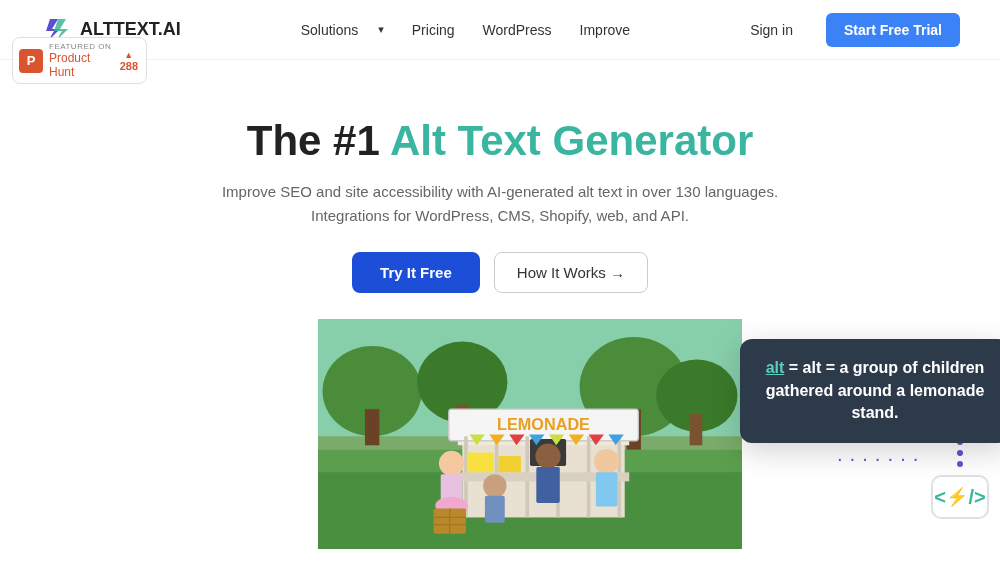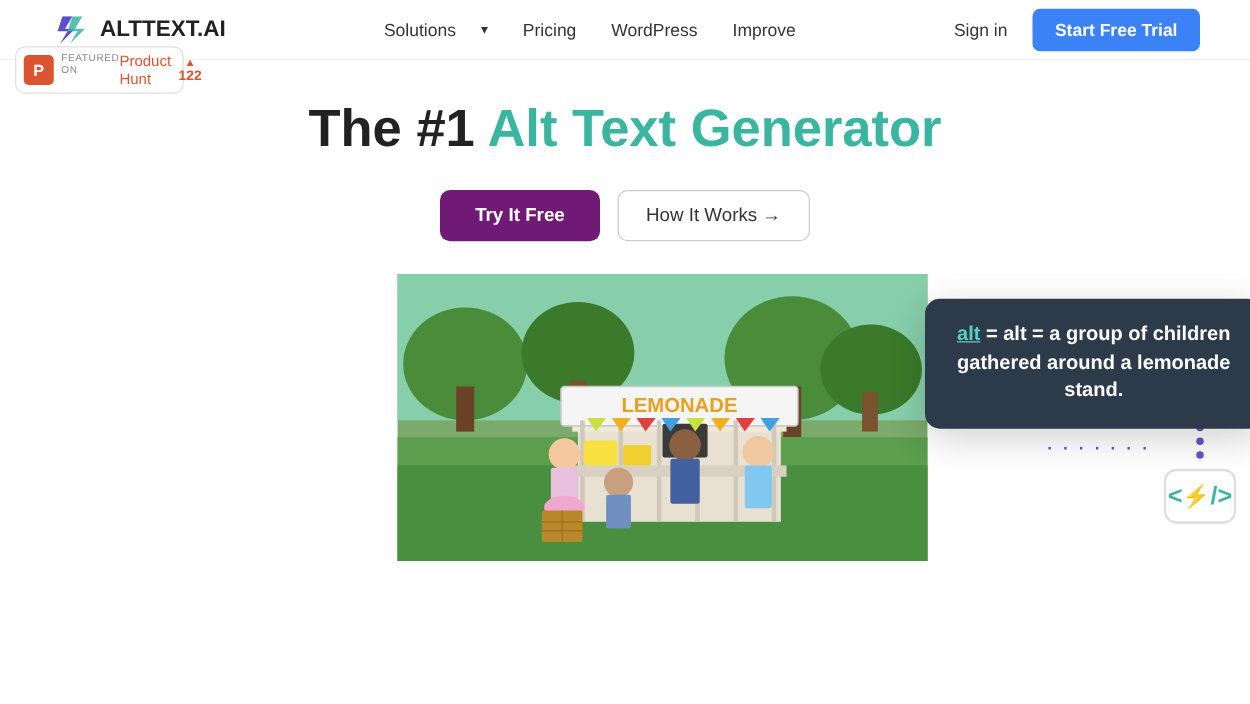--- a/index.html
+++ b/index.html
@@ -1,63 +1,63 @@
 <!DOCTYPE html>
 <html><head>
   <meta charset="utf-8">
   <style>
     * { margin: 0; padding: 0; box-sizing: border-box; }
     body { font-family: -apple-system, BlinkMacSystemFont, 'Segoe UI', sans-serif; background: #fff; width: 1000px; height: 563px; overflow: hidden; }
 
     
     nav {
       display: flex; align-items: center; justify-content: space-between;
-      padding: 0 40px; height: 48px; border-bottom: 1px solid #f0f0f0;
+      padding: 0 40px; height: 60px; border-bottom: 1px solid #f0f0f0;
     }
     .nav-logo { display: flex; align-items: center; gap: 8px; font-weight: 800; font-size: 18px; color: #222; text-decoration: none; }
     .logo-icon { width: 32px; height: 22px; }
     .nav-links { display: flex; align-items: center; gap: 28px; }
     .nav-links a { text-decoration: none; color: #333; font-size: 14px; font-weight: 500; }
     .nav-links .solutions { display: flex; align-items: center; gap: 20px; }
-    .nav-right { display: flex; align-items: center; gap: 20px; }
+    .nav-right { display: flex; align-items: center; gap: 33px; }
     .sign-in { font-size: 14px; color: #333; font-weight: 500; cursor: pointer; }
     .start-btn {
       background: #3b82f6; color: #fff; border: none; border-radius: 6px;
       padding: 9px 18px; font-size: 14px; font-weight: 600; cursor: pointer;
     }
 
     
     .ph-badge {
       position: absolute; top: 37px; left: 12px;
       display: flex; align-items: center; gap: 6px;
       border: 1px solid #e0e0e0; border-radius: 8px;
       padding: 4px 8px 4px 6px; background: #fff;
       font-size: 11px; width: 135px;
     }
     .ph-icon {
       width: 24px; height: 24px; background: #da552f; border-radius: 4px;
       display: flex; align-items: center; justify-content: center;
       color: white; font-size: 13px; font-weight: bold; flex-shrink: 0;
     }
-    .ph-text { display: flex; flex-direction: row; }
+    .ph-text { display: flex; flex-direction: column; }
     .ph-featured { font-size: 8px; color: #888; text-transform: uppercase; letter-spacing: 0.5px; }
     .ph-name { font-size: 12px; font-weight: 400; color: #da552f; }
     .ph-count {
       margin-left: auto; display: flex; flex-direction: column; align-items: center;
       font-size: 11px; font-weight: 700; color: #da552f;
     }
 
     
     .hero { display: flex; flex-direction: column; align-items: center; padding-top: 30px; }
-    .hero-title { font-size: 42px; font-weight: 800; color: #222; line-height: 1.2; }
+    .hero-title { font-size: 42px; font-weight: 800; color: #222; line-height: 1.2; margin-top: 26px; }
     .hero-title .highlight { color: #3ab5a0; }
     .hero-subtitle { font-size: 15px; color: #666; text-align: center; margin-top: 14px; line-height: 1.6; }
     .hero-btns { display: flex; align-items: center; gap: 14px; margin-top: 24px; }
     .try-btn {
-      background: #701a75; color: #fff; border: none; border-radius: 8px;
+      background: #1d4ed8; color: #fff; border: none; border-radius: 8px;
       padding: 12px 28px; font-size: 15px; font-weight: 600; cursor: pointer;
     }
     .how-btn {
       background: #fff; color: #333; border: 1.5px solid #ccc; border-radius: 8px;
       padding: 11px 22px; font-size: 15px; font-weight: 500; cursor: pointer;
       display: flex; align-items: center; gap: 8px;
     }
 
     
     .demo-section {
@@ -153,28 +153,32 @@
 </nav>
 
 <div class="ph-badge">
   <div class="ph-icon">P</div>
   <div class="ph-text">
     <span class="ph-featured">FEATURED ON</span>
     <span class="ph-name">Product Hunt</span>
   </div>
   <div class="ph-count">
     <span style="font-size:9px;">▲</span>
-    <span>122</span>
+    <span>288</span>
   </div>
 </div>
 
 <div class="hero">
   <h1 class="hero-title">
     <span>The #1 </span><span class="highlight">Alt Text Generator</span>
   </h1>
+  <p class="hero-subtitle">
+    <span>Improve SEO and site accessibility with AI-generated alt text in over 130 languages.</span><br>
+    <span>Integrations for WordPress, CMS, Shopify, web, and API.</span>
+  </p>
   <div class="hero-btns">
     <button class="try-btn">Try It Free</button>
     <button class="how-btn">How It Works →</button>
   </div>
 
   <div class="demo-section">
     <div class="demo-image-container">
 
       <svg class="stand-scene" viewBox="0 0 470 255" xmlns="http://www.w3.org/2000/svg">
 

